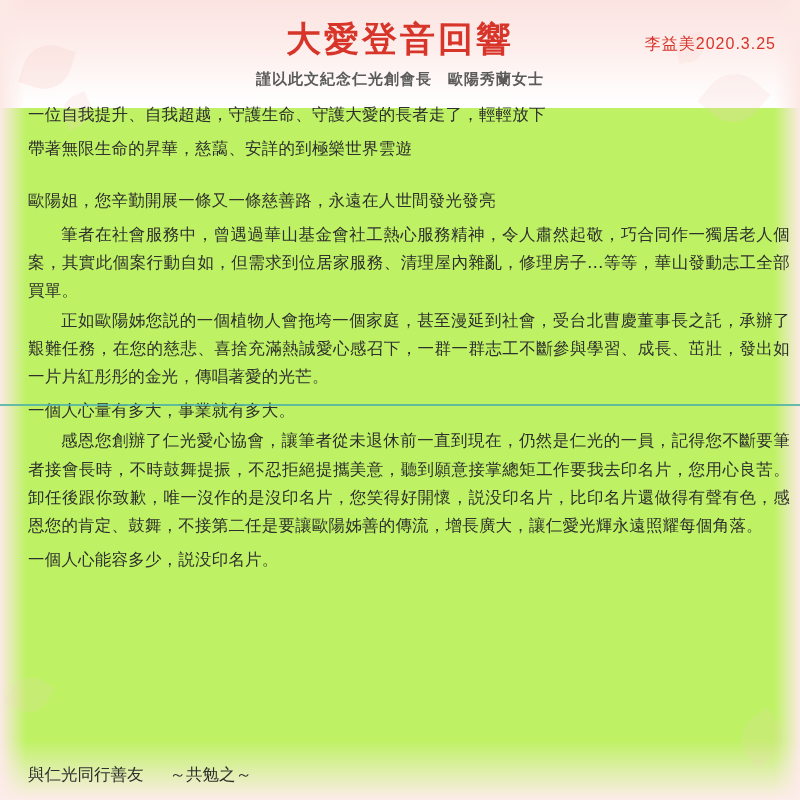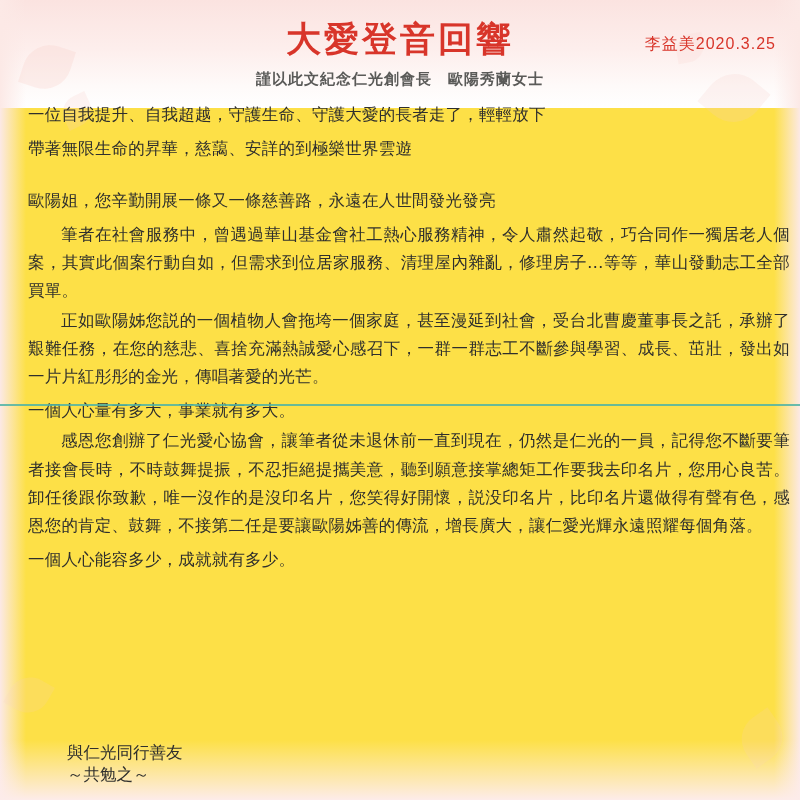--- a/index.html
+++ b/index.html
@@ -13,21 +13,21 @@
     font-family: "Liberation Sans", "DejaVu Sans", sans-serif;
     overflow: hidden;
   }
 
   
   #page {
     position: relative;
     width: 800px;
     height: 800px;
     box-sizing: border-box;
-    background: #fde047;
+    background: #bef264;
     overflow: hidden;
   }
 
   
   .top-wash {
     position: absolute;
     left: 0; right: 0; top: 0;
     height: 108px;
     background: linear-gradient(180deg, #fbe3e0 0%, #fdeeec 45%, #fefaf9 80%, #ffffff 100%);
     pointer-events: none;
@@ -138,24 +138,23 @@
     position: absolute;
     left: 28px;
     right: 26px;
     bottom: 14px;
     display: flex;
     align-items: baseline;
     z-index: 4;
     font-family: Liberation Serif, serif;
     font-size: 16.5px;
     color: #2f2f2d;
-    flex-direction: column;
   }
   .footer-left { white-space: nowrap; }
-  .footer-mid  { white-space: nowrap; margin-left: 39px; }
+  .footer-mid  { white-space: nowrap; margin-left: 26px; }
   .footer-right{ white-space: nowrap; margin-left: auto; }
 
   .maxim { margin-top: 6px; }
 </style>
 </head>
 <body>
 
 <div id="page">
 
   <div class="top-wash"></div>
@@ -179,21 +178,21 @@
   <div class="body-wrap">
     <p class="para lead">一位自我提升、自我超越，守護生命、守護大愛的長者走了，輕輕放下</p>
     <p class="para lead">帶著無限生命的昇華，慈藹、安詳的到極樂世界雲遊</p>
     <p class="para lead gap-top">歐陽姐，您辛勤開展一條又一條慈善路，永遠在人世間發光發亮</p>
 
     <p class="para indent">筆者在社會服務中，曾遇過華山基金會社工熱心服務精神，令人肅然起敬，巧合同作一獨居老人個案，其實此個案行動自如，但需求到位居家服務、清理屋內雜亂，修理房子…等等，華山發動志工全部買單。</p>
     <p class="para indent">正如歐陽姊您説的一個植物人會拖垮一個家庭，甚至漫延到社會，受台北曹慶董事長之託，承辦了艱難任務，在您的慈悲、喜捨充滿熱誠愛心感召下，一群一群志工不斷參與學習、成長、茁壯，發出如一片片紅彤彤的金光，傳唱著愛的光芒。</p>
     <p class="para maxim">一個人心量有多大，事業就有多大。</p>
 
     <p class="para indent">感恩您創辦了仁光愛心協會，讓筆者從未退休前一直到現在，仍然是仁光的一員，記得您不斷要筆者接會長時，不時鼓舞提振，不忍拒絕提攜美意，聽到願意接掌總矩工作要我去印名片，您用心良苦。卸任後跟你致歉，唯一沒作的是沒印名片，您笑得好開懷，説没印名片，比印名片還做得有聲有色，感恩您的肯定、鼓舞，不接第二任是要讓歐陽姊善的傳流，增長廣大，讓仁愛光輝永遠照耀每個角落。</p>
-    <p class="para maxim">一個人心能容多少，成就就有多少。</p>
+    <p class="para maxim">一個人心能容多少，説没印名片。</p>
   </div>
 
   <div class="scan-line" style="top: 404px;"></div>
 
   <div class="footer-row">
     <span class="footer-left">與仁光同行善友</span>
     <span class="footer-mid">～共勉之～</span>
   </div>
 
 </div>

